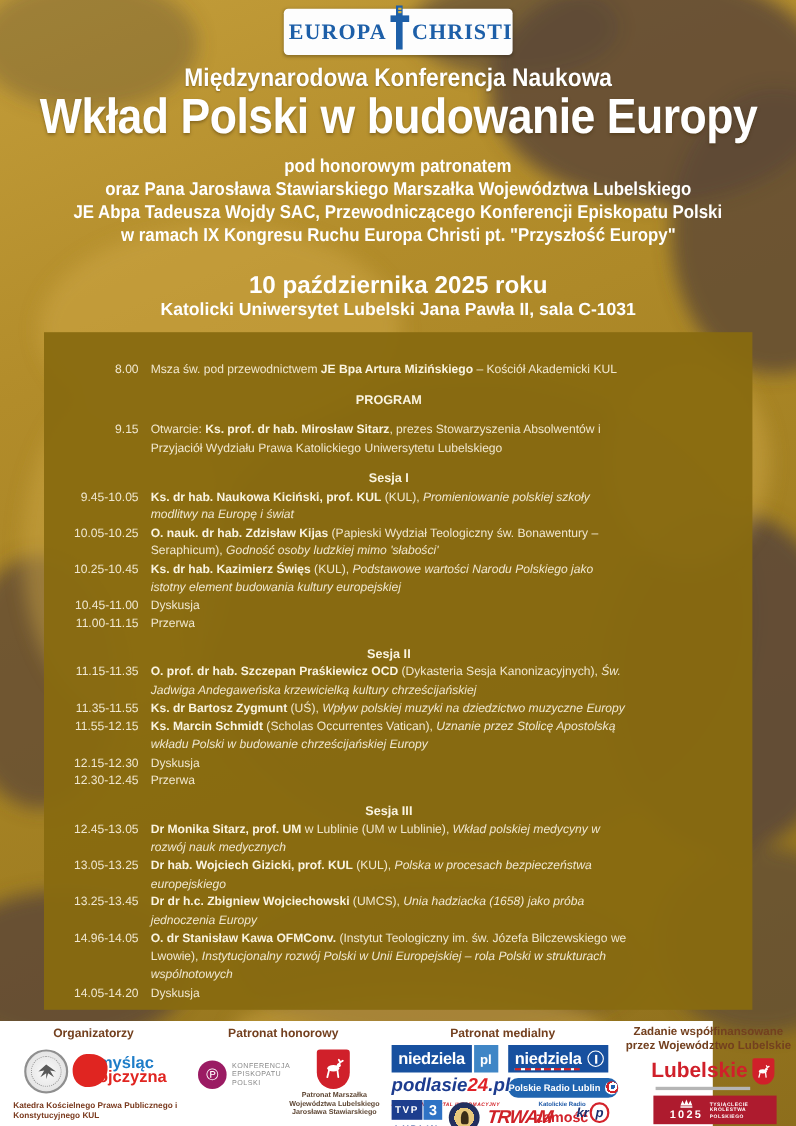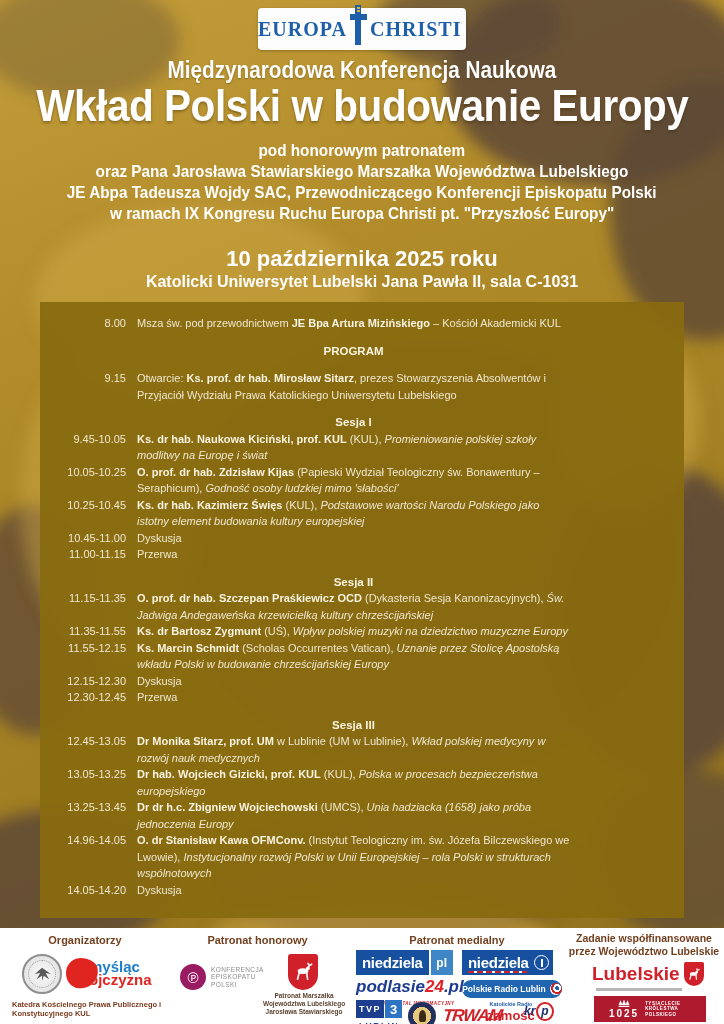--- a/index.html
+++ b/index.html
@@ -9,50 +9,50 @@
     font-family:"Liberation Sans",sans-serif;
     background:linear-gradient(158deg,#c39d3a 0%,#b28c2a 28%,#a68324 52%,#99781f 78%,#8d6e1c 100%);
   }
   .bg{position:absolute;left:0;top:0;width:724px;height:1024px;}
   .abs-center{position:absolute;left:0;right:0;text-align:center;color:#fff;}
   .cond{display:inline-block;transform:scaleX(.9);transform-origin:50% 50%;white-space:nowrap;}
 
   
   .logo-box{position:absolute;left:50%;top:8px;transform:translateX(-50%);
     width:208px;height:42px;background:#fdfdfd;border-radius:4px;
-    display:flex;align-items:center;justify-content:flex-start;gap:3px;
+    display:flex;align-items:center;justify-content:flex-end;gap:3px;
     font-family:"Liberation Serif",serif;font-weight:bold;color:#1d5fa8;
     font-size:20px;letter-spacing:1px;box-shadow:0 1px 3px rgba(0,0,0,.25);}
   .cross{position:relative;width:17px;height:40px;margin-top:-8px;}
   .cross-v{position:absolute;left:5.5px;top:0;width:6px;height:40px;background:#1d5fa8;}
   .cross-h{position:absolute;left:0;top:9px;width:17px;height:6px;background:#1d5fa8;}
   .cross-mark{position:absolute;left:7px;top:2px;width:3px;height:2px;background:#d8b23a;}
   .cross-mark2{position:absolute;left:7px;top:5px;width:3px;height:2px;background:#d8b23a;}
 
   .subtitle{top:57px;font-size:23px;font-weight:bold;text-shadow:0 1px 2px rgba(60,40,0,.4);}
   .main-title{top:80px;font-size:45px;font-weight:bold;letter-spacing:-.5px;text-shadow:0 2px 3px rgba(60,40,0,.4);}
   .pat-intro{top:141px;font-size:17px;font-weight:bold;}
   .pat-lines{top:161px;font-size:17px;font-weight:bold;line-height:21px;}
   .date-line{top:246px;font-size:22px;font-weight:bold;}
   .venue-line{top:273px;font-size:16px;font-weight:bold;}
 
   
   .panel{position:absolute;left:40px;top:302px;width:644px;height:616px;
     background:rgba(136,106,16,.95);overflow:hidden;}
-  .prog-inner{width:532px;padding-top:13px;color:#f0e7cf;font-size:11px;line-height:16.5px;}
+  .prog-inner{width:532px;padding-top:26px;color:#f0e7cf;font-size:11px;line-height:16.5px;}
   .prog-row{display:flex;align-items:flex-start;}
   .prog-row.gap-top{margin-top:11px;}
   .prog-time{flex:none;width:86px;text-align:right;}
   .prog-text{flex:1;margin-left:11px;padding-right:2px;}
   .prog-text strong{color:#faf4e0;font-weight:bold;}
   .prog-text em{font-style:italic;}
   .prog-heading{text-align:center;font-weight:bold;color:#faf4e0;font-size:11.5px;}
 
   
-  .footer{position:absolute;left:0;top:928px;width:724px;height:96px;background:#ffffff;}
+  .footer{position:absolute;left:0;top:928px;width:648px;height:96px;background:#ffffff;}
   .f-heading{position:absolute;font-size:11px;font-weight:bold;color:#73401f;text-align:center;}
   .h-org{left:10px;top:6px;width:150px;}
   .h-hon{left:175px;top:6px;width:165px;}
   .h-med{left:358px;top:6px;width:198px;}
   .h-cof{left:568px;top:4px;width:152px;font-size:10.5px;line-height:13px;}
 
   .eagle-seal{position:absolute;left:22px;top:26px;width:40px;height:40px;border-radius:50%;
     border:2px solid #8f8f8f;background:radial-gradient(#fafafa,#dcdcdc);display:flex;align-items:center;justify-content:center;}
   .eagle-inner{width:28px;height:28px;border-radius:50%;border:1px dotted #9a9a9a;display:flex;align-items:center;justify-content:center;}
   .myslac-logo{position:absolute;left:66px;top:30px;display:flex;align-items:center;}
@@ -206,21 +206,21 @@
         <div class="prog-row gap-top">
           <div class="prog-time"></div>
           <div class="prog-text prog-heading">Sesja I</div>
         </div>
         <div class="prog-row">
           <div class="prog-time">9.45-10.05</div>
           <div class="prog-text"><strong>Ks. dr hab. Naukowa Kiciński, prof. KUL</strong><span> (KUL), </span><em>Promieniowanie polskiej szkoły modlitwy na Europę i świat</em></div>
         </div>
         <div class="prog-row">
           <div class="prog-time">10.05-10.25</div>
-          <div class="prog-text"><strong>O. prof. dr hab. Zdzisław Kijas</strong><span> (Papieski Wydział Teologiczny św. Bonawentury – Seraphicum), </span><em>Godność osoby ludzkiej mimo 'słabości'</em></div>
+          <div class="prog-text"><strong>O. nauk. dr hab. Zdzisław Kijas</strong><span> (Papieski Wydział Teologiczny św. Bonawentury – Seraphicum), </span><em>Godność osoby ludzkiej mimo 'słabości'</em></div>
         </div>
         <div class="prog-row">
           <div class="prog-time">10.25-10.45</div>
           <div class="prog-text"><strong>Ks. dr hab. Kazimierz Święs</strong><span> (KUL), </span><em>Podstawowe wartości Narodu Polskiego jako istotny element budowania kultury europejskiej</em></div>
         </div>
         <div class="prog-row">
           <div class="prog-time">10.45-11.00</div>
           <div class="prog-text"><span>Dyskusja</span></div>
         </div>
         <div class="prog-row">

